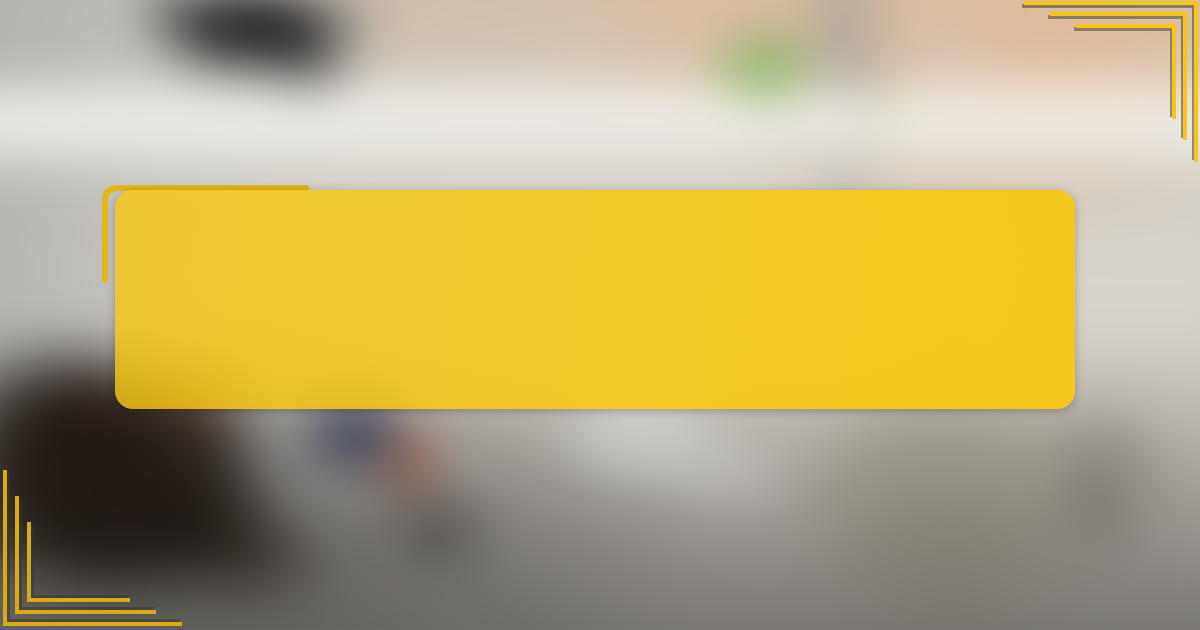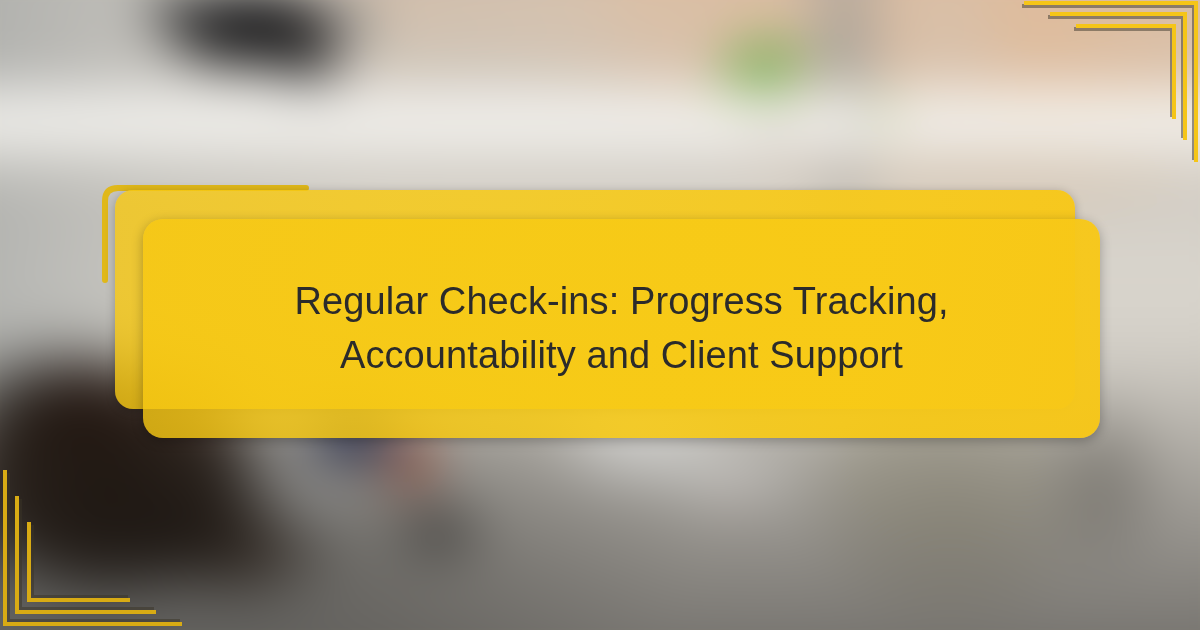--- a/index.html
+++ b/index.html
@@ -213,20 +213,16 @@
   <div class="card-group">
 
     <div class="card-outline">
       <svg width="212" height="102" viewBox="0 0 212 102">
         <path d="M5 97 V18 Q5 5 18 5 H206" fill="none" stroke="#e0b81a" stroke-width="6" stroke-linecap="round"></path>
       </svg>
     </div>
 
     <div class="card-back"></div>
 
-    <div class="card-front">
-      <h1 class="card-title">Regular Check-ins: Progress Tracking,
-Accountability and Client Support</h1>
-    </div>
 
   </div>
 
 </div>
 
 </body></html>

